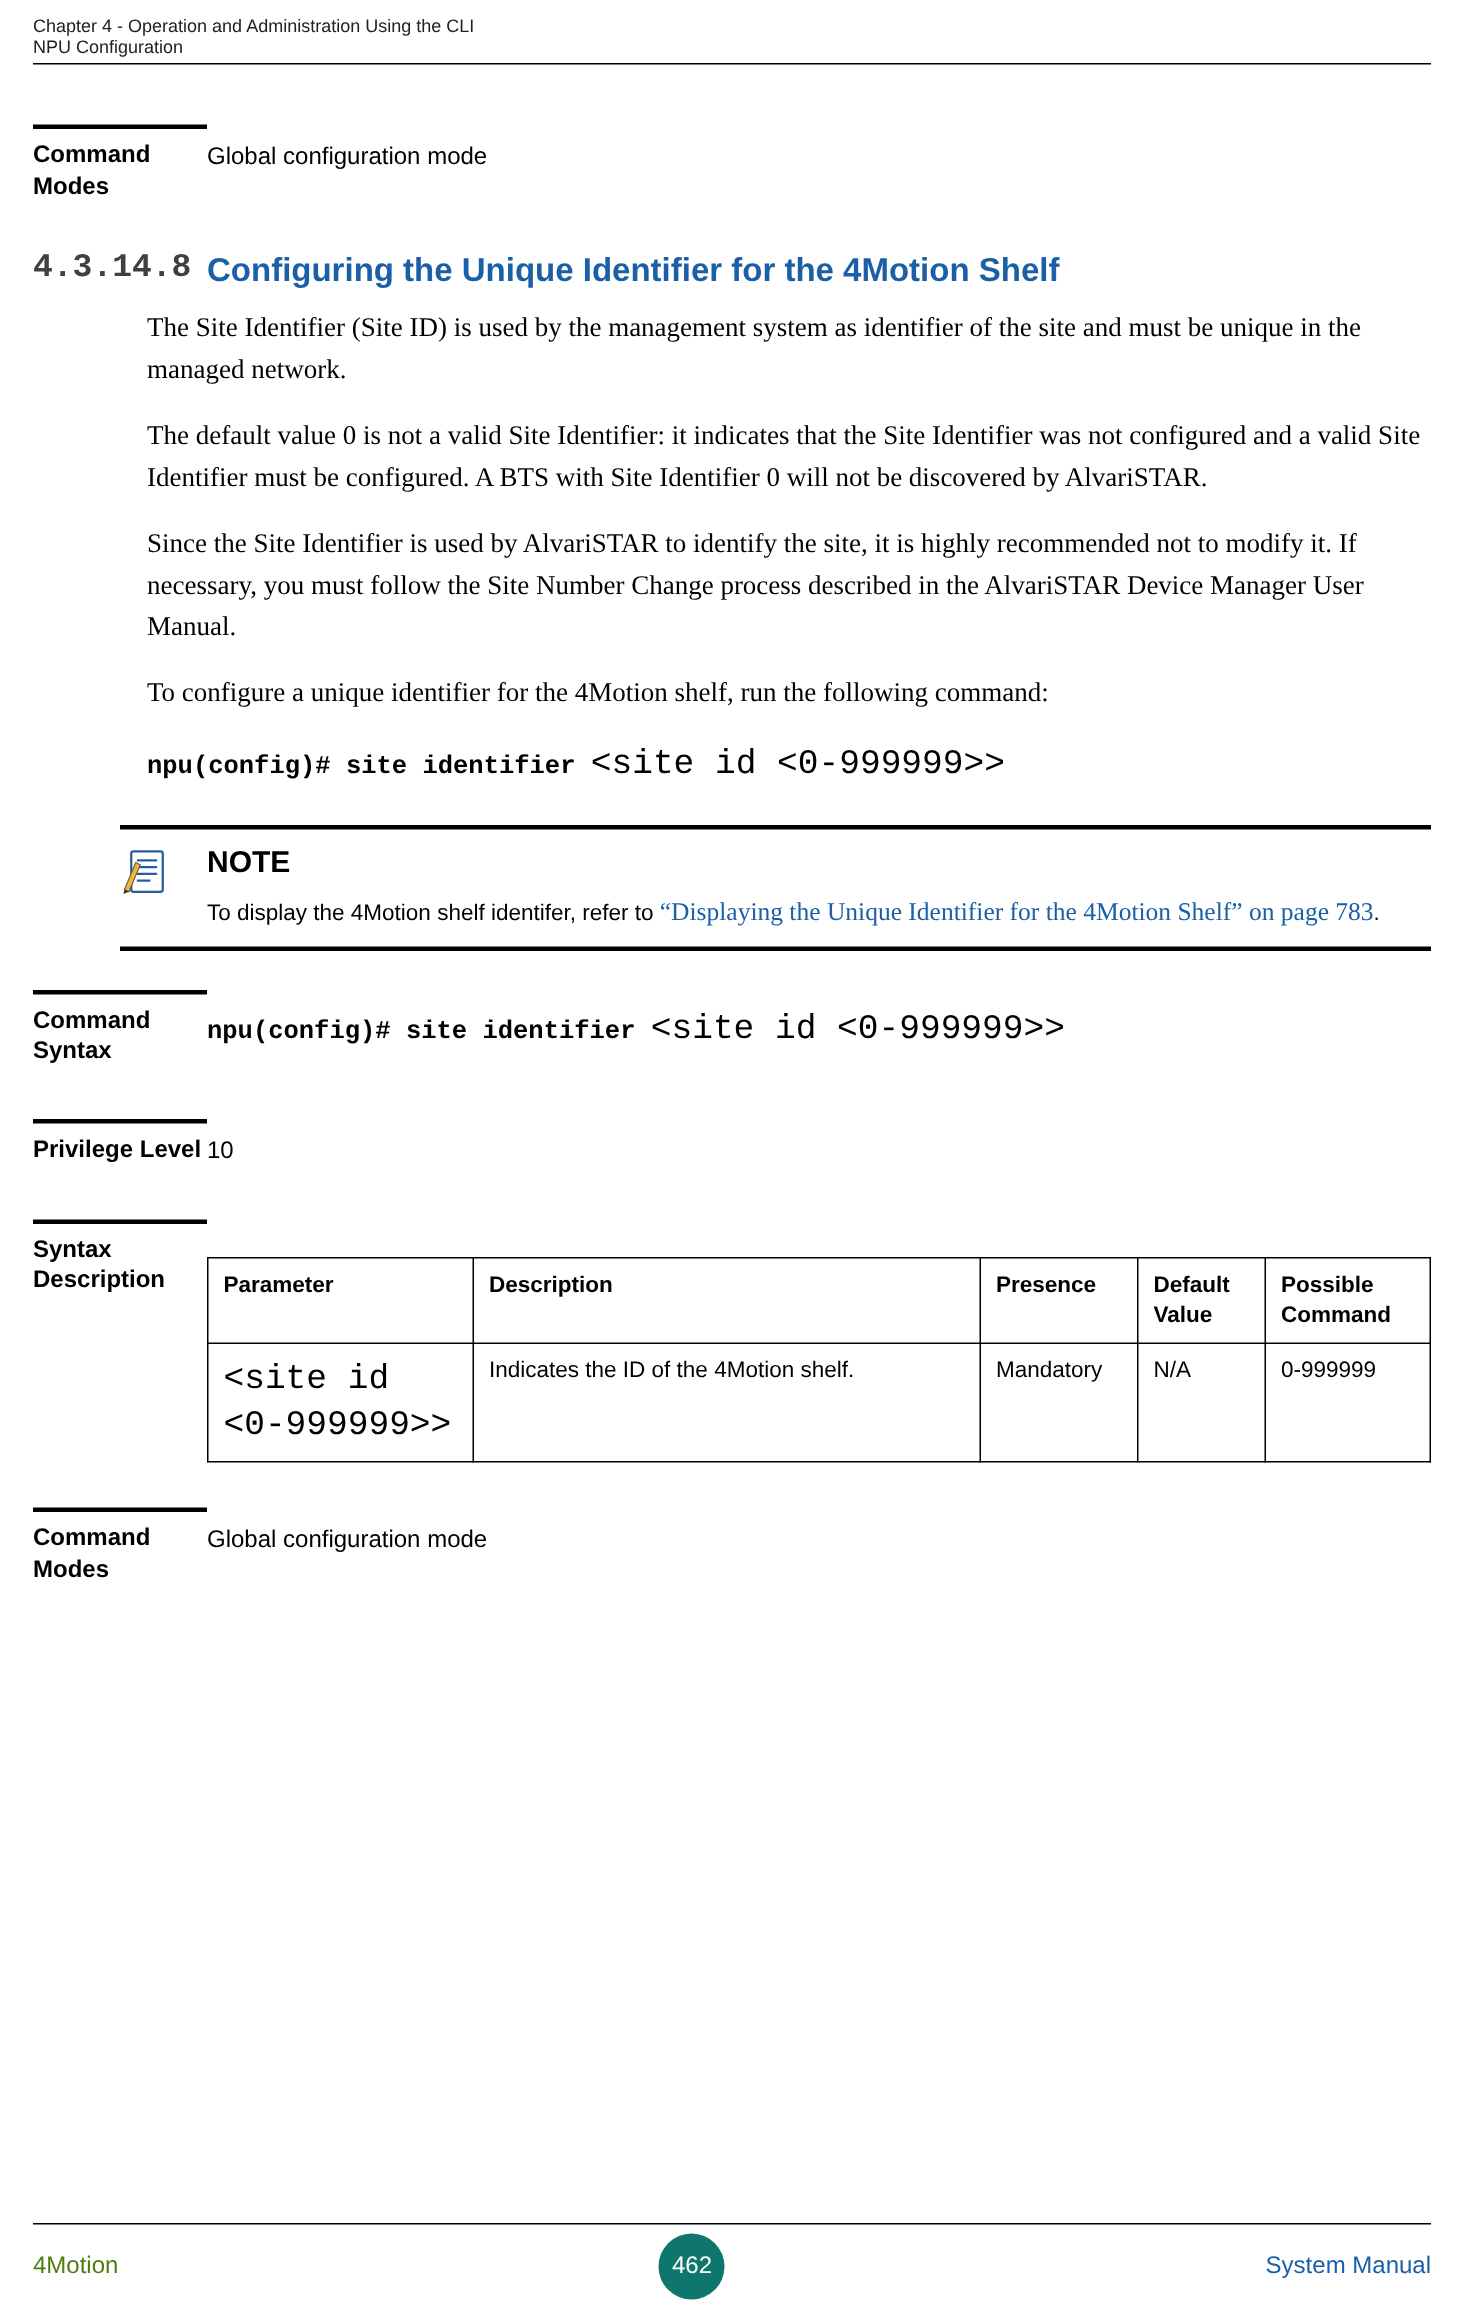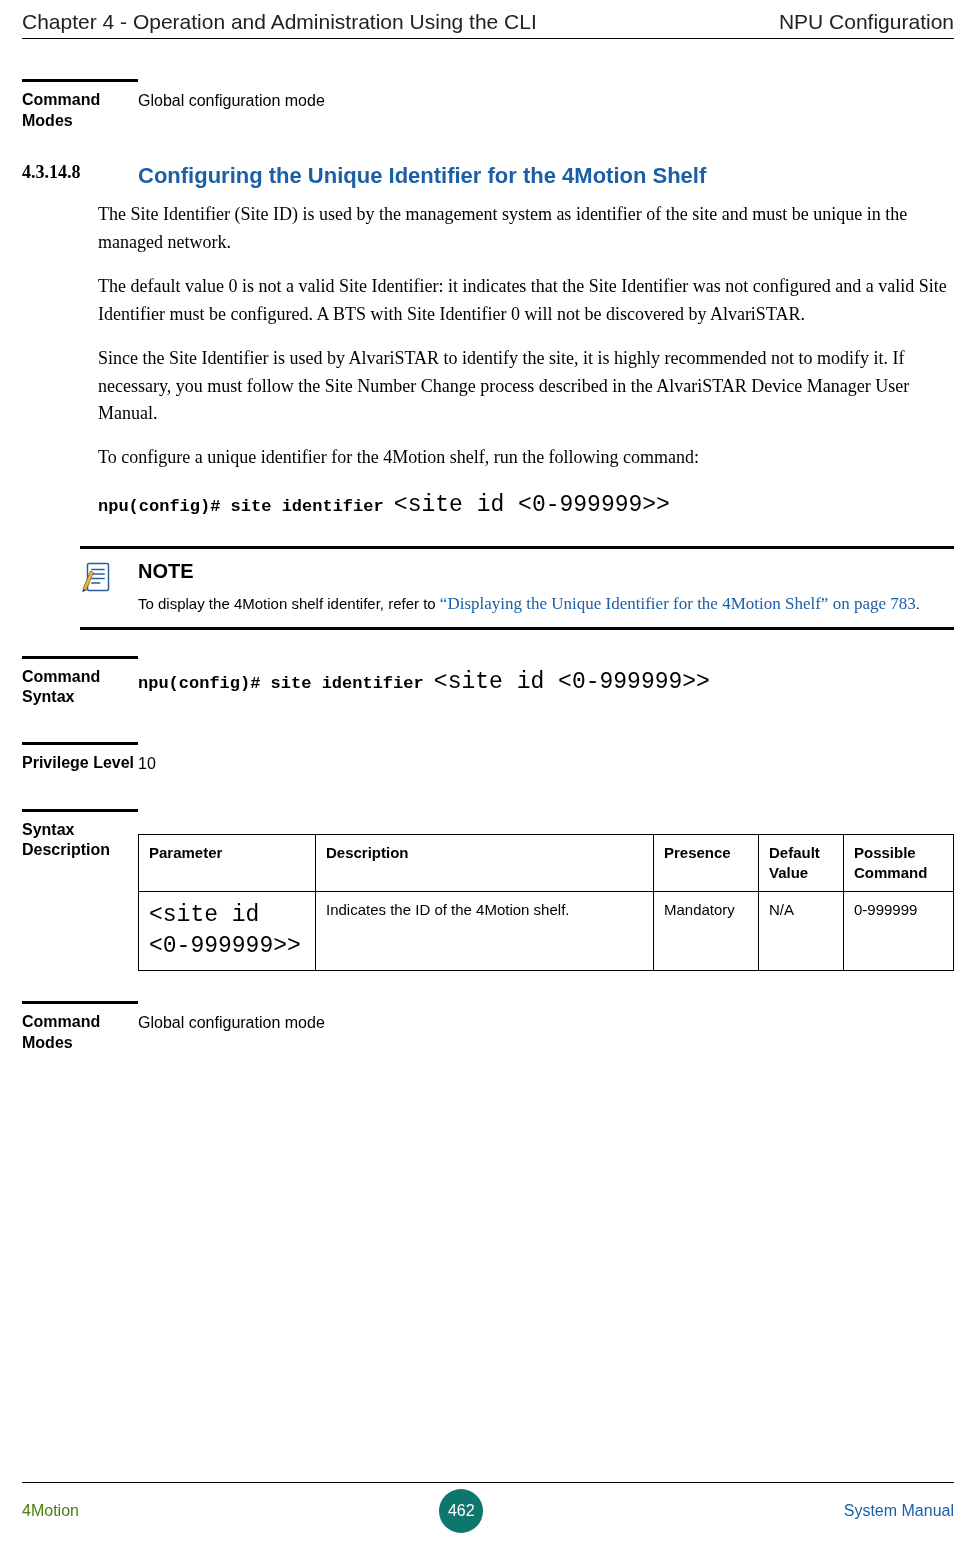--- a/index.html
+++ b/index.html
@@ -11,22 +11,23 @@
     font-family: Georgia, 'Times New Roman', serif;
     color: #000;
     background: #fff;
     position: relative;
   }
   .header {
     display: flex;
     justify-content: space-between;
     padding: 10px 22px 4px 22px;
     font-family: Arial, Helvetica, sans-serif;
-    font-size: 21px;
+    font-size: 12px;
     color: #222;
+    flex-direction: column;
   }
   .header-rule {
     margin: 0 22px;
     border: none;
     border-top: 1px solid #000;
   }
   .content {
     padding: 40px 22px 0 22px;
   }
   .row {
@@ -50,24 +51,24 @@
   .thick-rule {
     border: none;
     border-top: 3px solid #000;
     margin: 0;
   }
   .section-block { margin-bottom: 28px; }
   .section-rule-top { margin-bottom: 8px; }
   .section-number {
     width: 116px;
     flex-shrink: 0;
-    font-family: Liberation Serif, serif;
+    font-family: Liberation Mono, monospace;
     font-weight: bold;
-    font-size: 18px;
-    color: #000000;
+    font-size: 22px;
+    color: #404040;
   }
   .section-title {
     flex: 1;
     font-family: Arial, Helvetica, sans-serif;
     font-weight: bold;
     font-size: 22px;
     color: #1b5fa6;
     line-height: 1.25;
   }
   .body-text {

